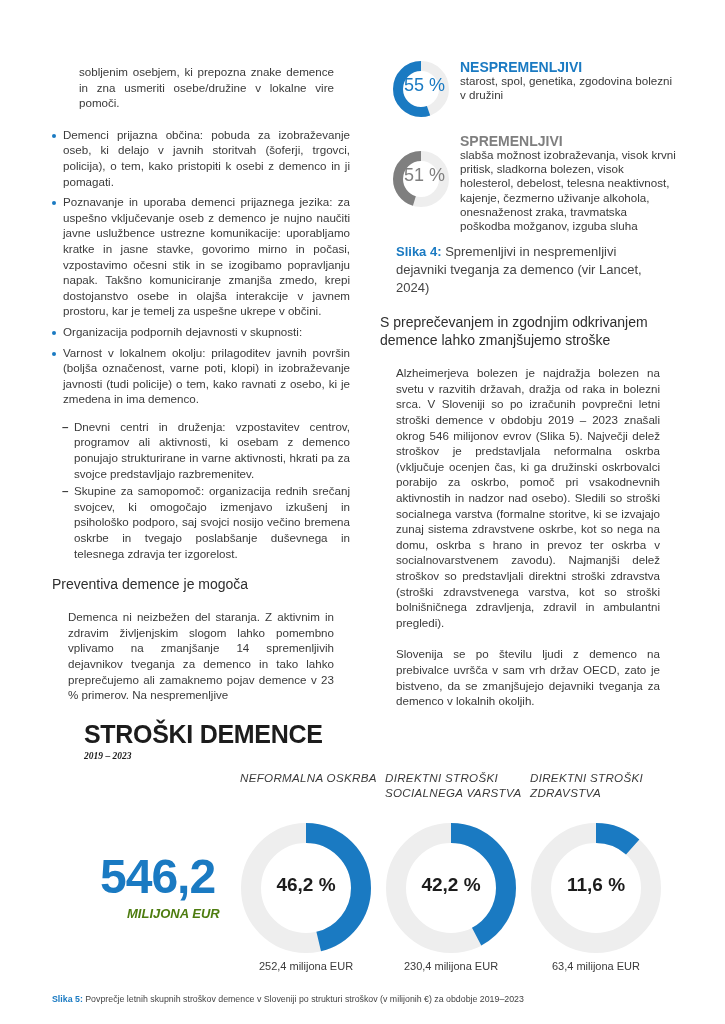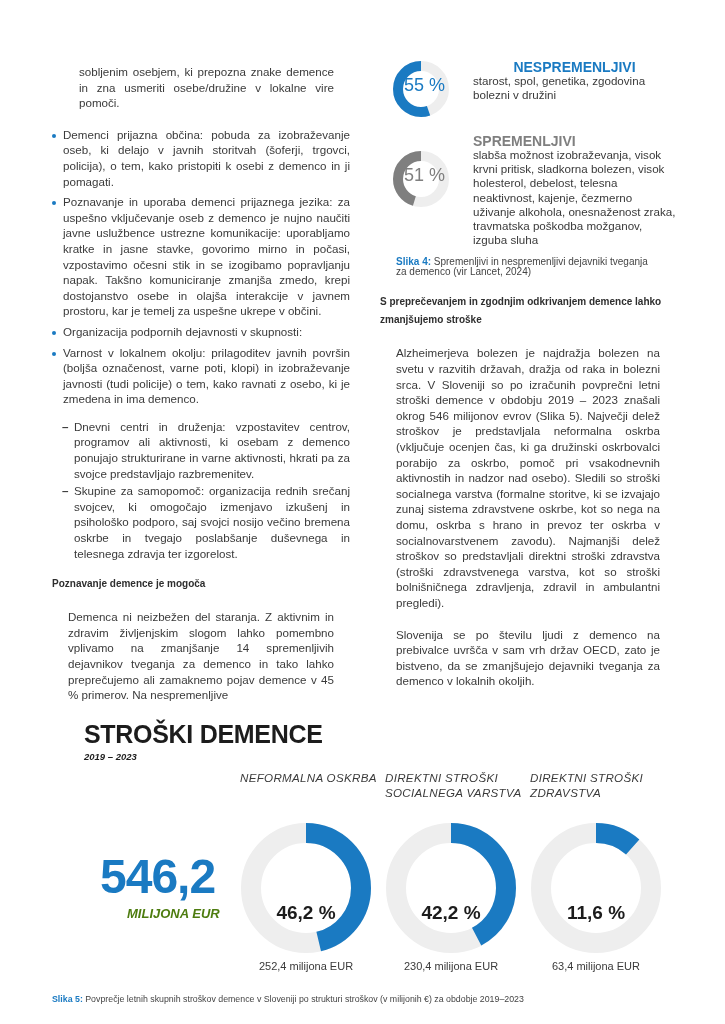--- a/index.html
+++ b/index.html
@@ -9,75 +9,75 @@
   .col-left { left: 52px; top: 48px; width: 298px; }
   .col-right { left: 380px; top: 48px; width: 296px; }
   p { margin: 16px; }
   .intro { padding-left: 11px; text-align: justify; }
   ul.bullets { list-style: none; margin: 4px 0 0 0; padding: 0; }
   ul.bullets li { position: relative; padding-left: 11px; margin-bottom: 5px; text-align: justify; }
   ul.bullets li .dot { position: absolute; left: 0; top: 7px; width: 4px; height: 4px; border-radius: 50%; background: #1a7ac2; }
   ul.dashes { list-style: none; margin: 12px 0 0 0; padding: 0; }
   ul.dashes li { position: relative; padding-left: 22px; margin-bottom: 2px; text-align: justify; }
   ul.dashes li .dash { position: absolute; left: 10px; top: 0; font-weight: bold; color: #3a3a3a; }
-  h2 { font-size: 10px; line-height: 18px; margin: 14px 0 2px 0; color: #2e2e2e; font-weight: bold; }
+  h2 { font-size: 14px; line-height: 18px; margin: 14px 0 2px 0; color: #2e2e2e; font-weight: normal; }
   .justify { text-align: justify; }
 
   .risk-row { display: flex; align-items: flex-start; margin-top: 8px; }
-  .risk-donut { width: 58px; height: 58px; position: relative; flex: 0 0 58px; margin-left: 12px; margin-right: 23px; }
+  .risk-donut { width: 58px; height: 58px; position: relative; flex: 0 0 58px; margin-left: 12px; margin-right: 10px; }
   .risk-donut svg { position: absolute; left: 0; top: 0; }
   .risk-donut .pct { position: absolute; left: 12px; top: 18px; font-size: 18px; font-weight: normal; white-space: nowrap; }
   .risk-text { flex: 1; font-size: 11.6px; line-height: 14.2px; }
   .risk-title { font-size: 14px; font-weight: bold; line-height: 14px; }
-  .caption { font-size: 10px; line-height: 10px; margin-top: 10px; color: #444; }
+  .caption { font-size: 13px; line-height: 18px; margin-top: 10px; color: #444; }
   .caption b { color: #1a7ac2; }
 
   .costs-title { position: absolute; left: 84px; top: 720px; font-size: 25px; font-weight: bold; color: #1c1c1c; letter-spacing: -0.3px; }
-  .costs-period { position: absolute; left: 84px; top: 751px; font-size: 9.5px; font-weight: bold; font-style: italic; color: #1c1c1c; }
+  .costs-period { position: absolute; left: 84px; top: 751px; font-size: 9.5px; font-weight: bold; font-style: italic; color: #1c1c1c; font-family: Liberation Serif, serif; }
   .total-value { position: absolute; left: 100px; top: 852px; font-size: 48px; font-weight: bold; color: #1a7ac2; letter-spacing: -1px; line-height: 50px; }
   .total-unit { position: absolute; left: 127px; top: 906px; font-size: 13px; font-weight: bold; font-style: italic; color: #4d7c0f; }
   .seg { position: absolute; width: 140px; }
   .seg .label { font-size: 11.6px; line-height: 15px; font-style: italic; color: #3a3a3a; letter-spacing: 0.3px; height: 50px; }
   .seg .donut { position: absolute; left: 0; top: 52px; width: 132px; height: 132px; }
-  .seg .donut .pct { position: absolute; left: 0; width: 132px; top: 52px; text-align: center; font-size: 19px; font-weight: bold; color: #1c1c1c; margin-top: 28px; }
+  .seg .donut .pct { position: absolute; left: 0; width: 132px; top: 52px; text-align: center; font-size: 19px; font-weight: bold; color: #1c1c1c; }
   .seg .amount { position: absolute; left: 0; width: 132px; top: 190px; text-align: center; font-size: 11px; color: #3a3a3a; }
   .fig-caption { position: absolute; left: 52px; top: 994px; font-size: 8.8px; color: #444; }
   .fig-caption b { color: #1a7ac2; }
 </style>
 </head>
 <body>
 
 <div class="col col-left">
   <p class="intro">sobljenim osebjem, ki prepozna znake demence in zna usmeriti osebe/družine v lokalne vire pomoči.</p>
   <ul class="bullets">
     <li><span class="dot"></span><span>Demenci prijazna občina: pobuda za izobraževanje oseb, ki delajo v javnih storitvah (šoferji, trgovci, policija), o tem, kako pristopiti k osebi z demenco in ji pomagati.</span></li>
     <li><span class="dot"></span><span>Poznavanje in uporaba demenci prijaznega jezika: za uspešno vključevanje oseb z demenco je nujno naučiti javne uslužbence ustrezne komunikacije: uporabljamo kratke in jasne stavke, govorimo mirno in počasi, vzpostavimo očesni stik in se izogibamo popravljanju napak. Takšno komuniciranje zmanjša zmedo, krepi dostojanstvo osebe in olajša interakcije v javnem prostoru, kar je temelj za uspešne ukrepe v občini.</span></li>
     <li><span class="dot"></span><span>Organizacija podpornih dejavnosti v skupnosti:</span></li>
     <li><span class="dot"></span><span>Varnost v lokalnem okolju: prilagoditev javnih površin (boljša označenost, varne poti, klopi) in izobraževanje javnosti (tudi policije) o tem, kako ravnati z osebo, ki je zmedena in ima demenco.</span></li>
   </ul>
   <ul class="dashes">
     <li><span class="dash">–</span><span>Dnevni centri in druženja: vzpostavitev centrov, programov ali aktivnosti, ki osebam z demenco ponujajo strukturirane in varne aktivnosti, hkrati pa za svojce predstavljajo razbremenitev.</span></li>
     <li><span class="dash">–</span><span>Skupine za samopomoč: organizacija rednih srečanj svojcev, ki omogočajo izmenjavo izkušenj in psihološko podporo, saj svojci nosijo večino bremena oskrbe in tvegajo poslabšanje duševnega in telesnega zdravja ter izgorelost.</span></li>
   </ul>
-  <h2>Poznavanje demence je mogoča</h2>
-  <p class="justify">Demenca ni neizbežen del staranja. Z aktivnim in zdravim življenjskim slogom lahko pomembno vplivamo na zmanjšanje 14 spremenljivih dejavnikov tveganja za demenco in tako lahko preprečujemo ali zamaknemo pojav demence v 45 % primerov. Na nespremenljive</p>
+  <h2>Preventiva demence je mogoča</h2>
+  <p class="justify">Demenca ni neizbežen del staranja. Z aktivnim in zdravim življenjskim slogom lahko pomembno vplivamo na zmanjšanje 14 spremenljivih dejavnikov tveganja za demenco in tako lahko preprečujemo ali zamaknemo pojav demence v 23 % primerov. Na nespremenljive</p>
 </div>
 
 <div class="col col-right">
 
   <div class="risk-row" style="margin-top:12px;">
     <div class="risk-donut">
       <svg width="58" height="58" viewBox="0 0 58 58">
         <circle cx="29" cy="29" r="23" fill="none" stroke="#eeeeee" stroke-width="10"></circle>
         <circle cx="29" cy="29" r="23" fill="none" stroke="#1a7ac2" stroke-width="10" stroke-dasharray="79.48 144.51" transform="rotate(-90 29 29) scale(1,-1) translate(0,-58)"></circle>
       </svg>
       <span class="pct" style="color:#1a7ac2;">55 %</span>
     </div>
     <div class="risk-text">
-      <div class="risk-title" style="color:#1a7ac2;text-align:center;">NESPREMENLJIVI</div>
+      <div class="risk-title" style="color:#1a7ac2;">NESPREMENLJIVI</div>
       <div>starost, spol, genetika, zgodovina bolezni v družini</div>
     </div>
   </div>
 
   <div class="risk-row" style="margin-top:16px;">
     <div class="risk-donut" style="margin-top:16px;">
       <svg width="58" height="58" viewBox="0 0 58 58">
         <circle cx="29" cy="29" r="23" fill="none" stroke="#eeeeee" stroke-width="10"></circle>
         <circle cx="29" cy="29" r="23" fill="none" stroke="#7f7f7f" stroke-width="10" stroke-dasharray="65.03 144.51" transform="rotate(-90 29 29) scale(1,-1) translate(0,-58)"></circle>
       </svg>

